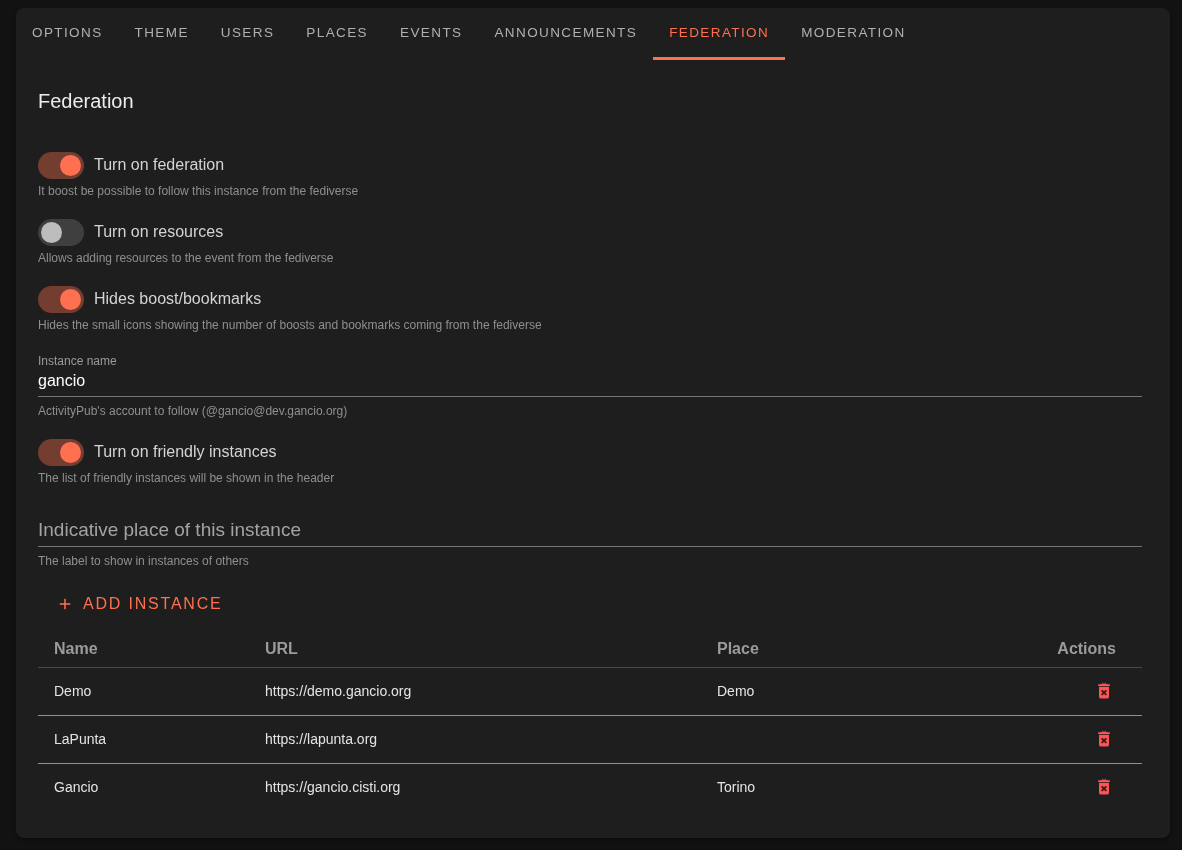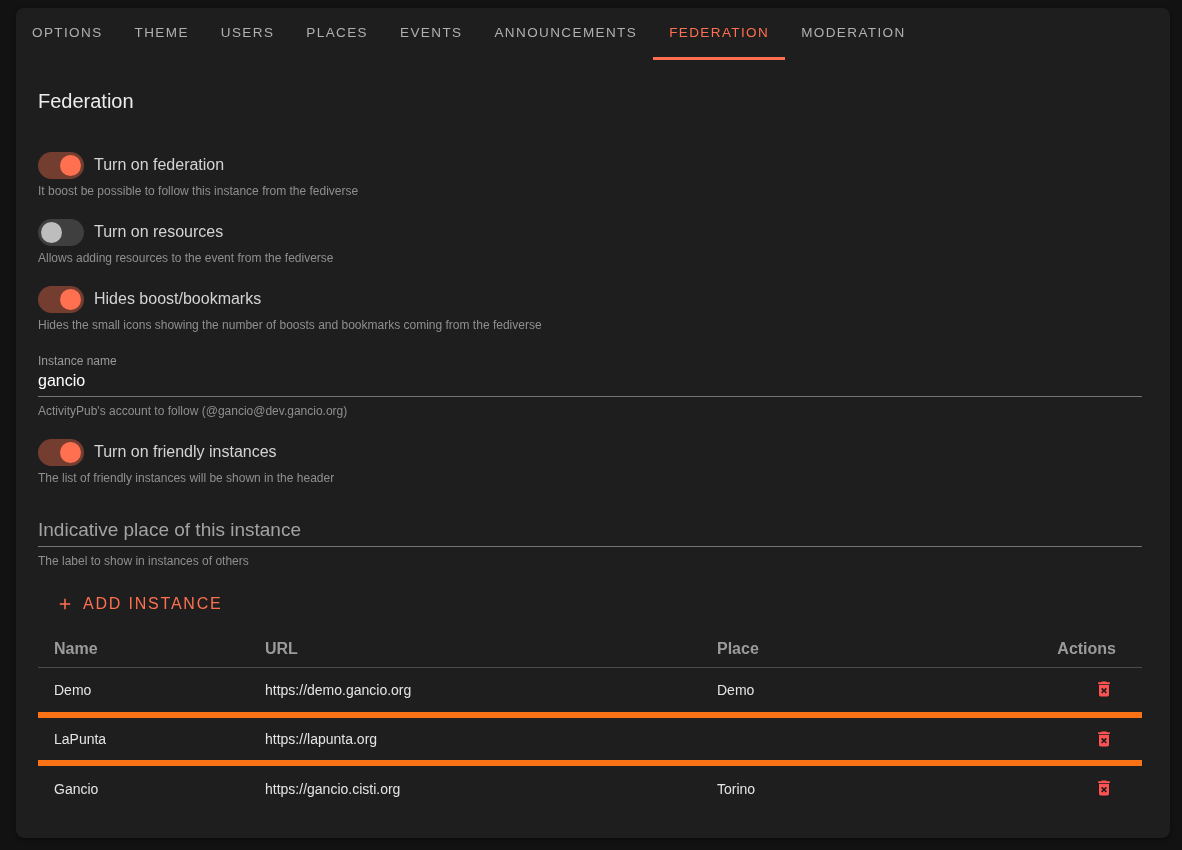--- a/index.html
+++ b/index.html
@@ -133,21 +133,21 @@
     padding: 0 16px;
     border-bottom: 1px solid #4a4a4a;
   }
   td {
     height: 48px;
     vertical-align: middle;
     font-size: 14px;
     color: #e4e4e4;
     padding: 4px 16px;
   }
-  tbody tr + tr td { border-top: 6px solid #f97316; }
+  tbody tr + tr td { border-top: 1px solid #f97316; }
   .col-name { width: 211px; }
   .col-url { width: 452px; }
   .col-place { width: 290px; }
   .col-actions { text-align: right; padding-right: 26px; }
   .delete-btn {
     background: none;
     border: none;
     cursor: pointer;
     padding: 2px;
     line-height: 0;

